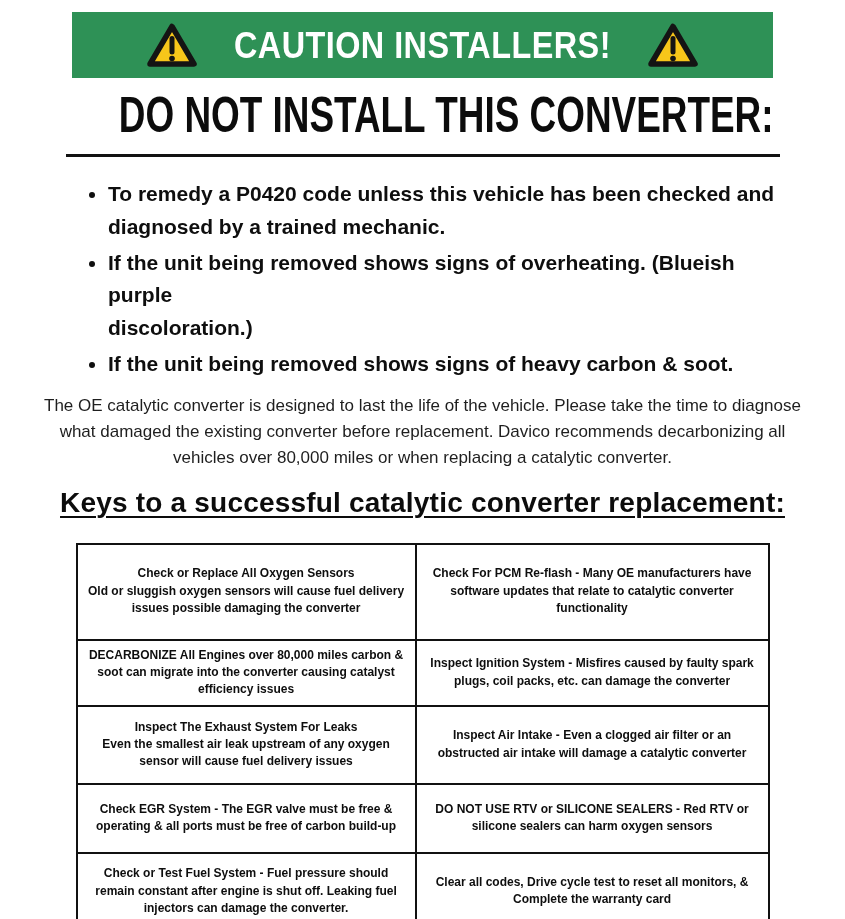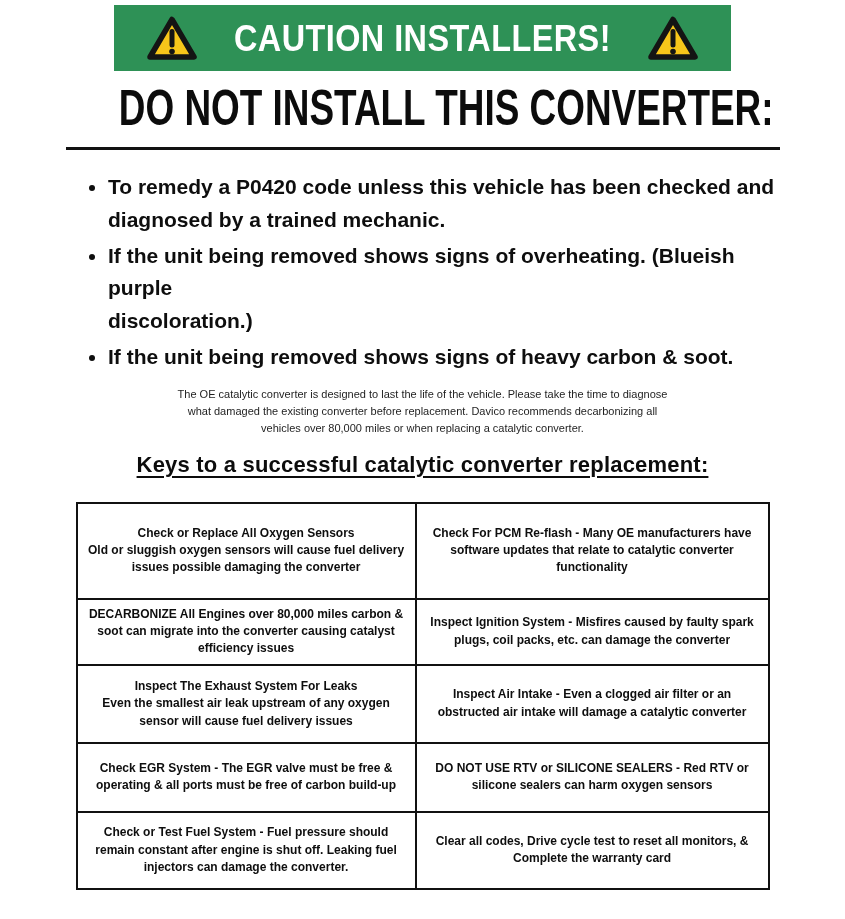--- a/index.html
+++ b/index.html
@@ -6,22 +6,22 @@
   html, body {
     width: 845px; height: 919px;
     background: #ffffff;
     font-family: "Liberation Sans", sans-serif;
     color: #111111;
     overflow: hidden;
   }
 
   
   .banner {
-    width: 617px; height: 66px;
-    margin: 5px auto;
+    width: 701px; height: 66px;
+    margin: 12px auto;
     background: #2e9156;
     display: flex; align-items: center; justify-content: center;
     gap: 16px;
   }
   .banner-label {
     color: #ffffff;
     font-weight: bold;
     font-size: 36px;
     letter-spacing: 0.5px;
     display: inline-block;
@@ -69,32 +69,32 @@
     white-space: pre-line;
     margin-bottom: 3px;
     color: #0e0e0e;
   }
 
   
   .paragraph {
     margin: 12px auto 0 auto;
     width: 845px;
     text-align: center;
-    font-size: 11px;
+    font-size: 17px;
     font-weight: 400;
     line-height: 1.55;
     color: #1e1e1e;
     white-space: pre-line;
   }
 
   
   .keys-heading {
     margin-top: 15px;
     text-align: center;
-    font-size: 22px;
+    font-size: 28px;
     font-weight: bold;
     color: #0c0c0c;
     text-decoration: underline;
     text-decoration-thickness: 2px;
     text-underline-offset: 4px;
     letter-spacing: 0.2px;
   }
 
   
   .keys-table {

